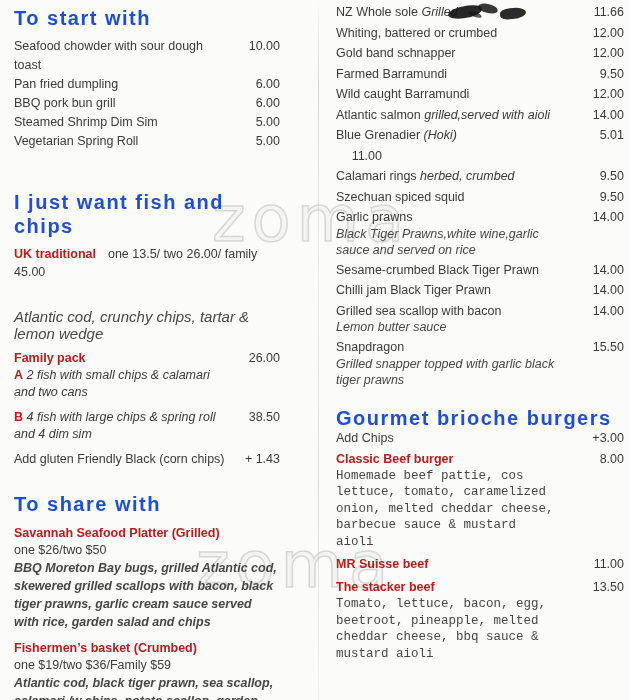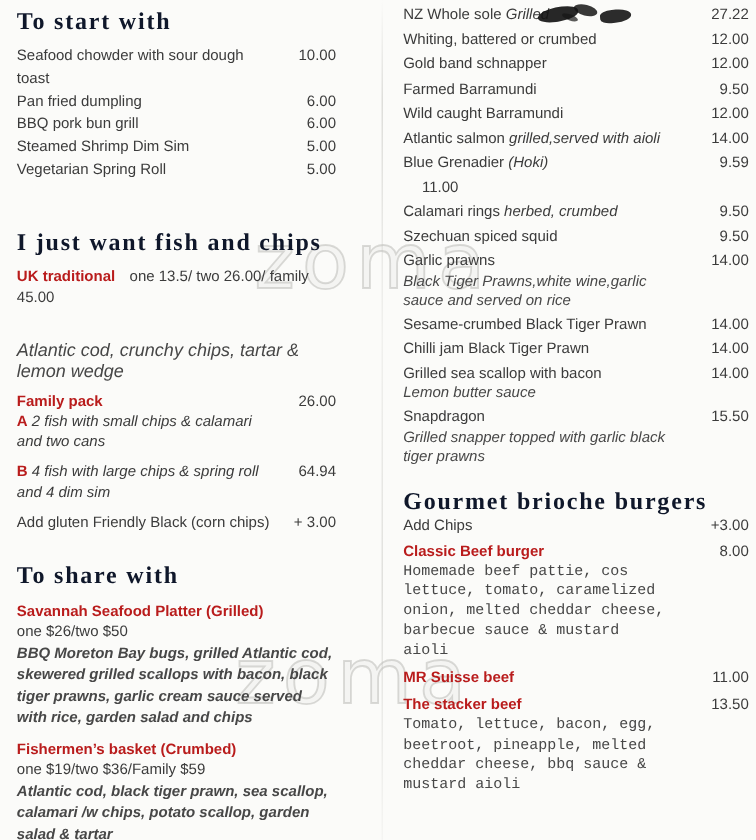--- a/index.html
+++ b/index.html
@@ -33,25 +33,25 @@
     position:absolute; left:318px; top:0; width:1px; height:700px;
     background:linear-gradient(to bottom, rgba(190,190,185,0.0) 0%, rgba(185,185,180,0.55) 12%, rgba(200,200,195,0.25) 40%, rgba(185,185,180,0.5) 70%, rgba(200,200,195,0.15) 100%);
     z-index:1;
   }
 
   .col { position:absolute; z-index:2; }
   .col-left  { left:14px;  top:6px; width:266px; }
   .col-right { left:336px; top:4px; width:288px; }
 
   h2.sec {
-    font-family:Liberation Serif, serif;
+    font-family:Liberation Sans, sans-serif;
     font-weight:600;
     font-size:20px;
     letter-spacing:1.5px;
-    color:#0f172a;
+    color:#1d4ed8;
     line-height:24px;
   }
   .col-left h2.sec { margin-bottom:7px; }
   .mt1 { margin-top:39px; }
   .mt2 { margin-top:24px; }
 
   .row { display:flex; justify-content:space-between; align-items:flex-start; }
   .nm { flex:1; min-width:0; padding-right:6px; }
   .pr { width:46px; text-align:right; white-space:nowrap; flex-shrink:0; }
 
@@ -141,27 +141,27 @@
         <span class="nm bold">Family pack</span>
         <span class="pr">26.00</span>
       </div>
       <div class="adesc">
         <span class="bold">A</span><span class="it"> 2 fish with small chips &amp; calamari and two cans</span>
       </div>
     </div>
     <div class="s2-block">
       <div class="row">
         <span class="nm bdesc"><span class="bold">B</span><span class="it"> 4 fish with large chips &amp; spring roll and 4 dim sim</span></span>
-        <span class="pr">64.94</span>
+        <span class="pr">38.50</span>
       </div>
     </div>
     <div class="s2-block">
       <div class="row">
         <span class="nm">Add gluten Friendly Black (corn chips)</span>
-        <span class="pr">+ 3.00</span>
+        <span class="pr">+ 1.43</span>
       </div>
     </div>
 
     <h2 class="sec mt2">To share with</h2>
     <div>
 
         <div class="share-item">
           <div class="bold">Savannah Seafood Platter (Grilled)</div>
           <div>one $26/two $50</div>
           <div class="desc it">BBQ Moreton Bay bugs, grilled Atlantic cod, skewered grilled scallops with bacon, black tiger prawns, garlic cream sauce served with rice, garden salad and chips</div>
@@ -176,21 +176,21 @@
 
   </div>
 
   <div class="col col-right">
 
     <div class="r-list">
 
         <div class="block">
           <div class="row">
             <span class="nm"><span>NZ Whole sole</span><span class="it"> Grilled</span></span>
-            <span class="pr">27.22</span>
+            <span class="pr">11.66</span>
           </div>
 
         </div>
 
         <div class="block">
           <div class="row">
             <span class="nm"><span>Whiting, battered or crumbed</span></span>
             <span class="pr">12.00</span>
           </div>
 
@@ -224,21 +224,21 @@
           <div class="row">
             <span class="nm"><span>Atlantic salmon</span><span class="it"> grilled,served with aioli</span></span>
             <span class="pr">14.00</span>
           </div>
 
         </div>
 
         <div class="block">
           <div class="row">
             <span class="nm"><span>Blue Grenadier</span><span class="it"> (Hoki)</span></span>
-            <span class="pr">9.59</span>
+            <span class="pr">5.01</span>
           </div>
 
         </div>
 
         <div class="block">
           <div class="row">
             <span class="pr">11.00</span>
           </div>
 
         </div>

